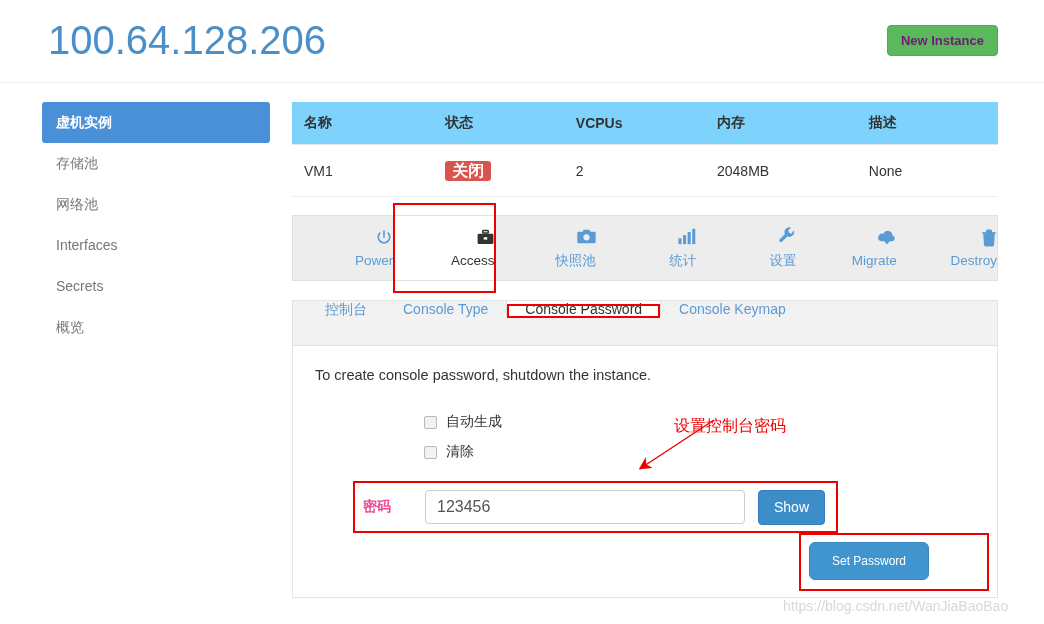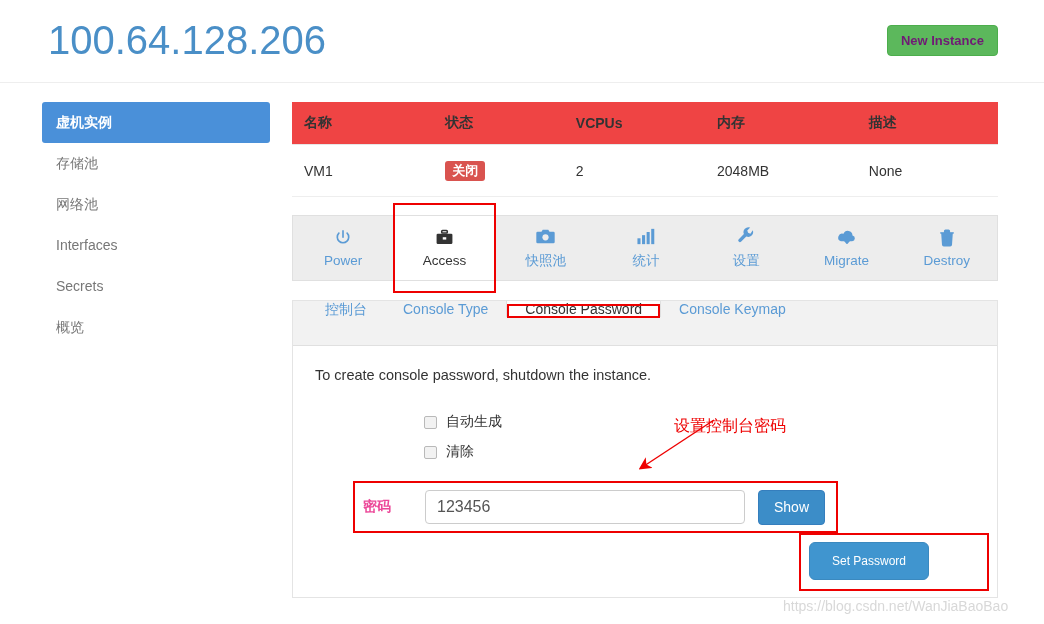--- a/index.html
+++ b/index.html
@@ -37,42 +37,42 @@
     cursor: pointer; border-radius: 3px;
   }
   .side-item.active {
     background: #4a90d9; color: #ffffff; font-weight: bold;
   }
 
   
   .vm-table { position: absolute; left: 292px; top: 102px; width: 706px; }
   .vm-table table { width: 100%; border-collapse: collapse; }
   .vm-table th {
-    background: #ef4444; text-align: left; font-size: 14px; color: #333;
+    background: #7dd3fc; text-align: left; font-size: 14px; color: #333;
     font-weight: bold; padding: 12px 0 12px 12px; border-bottom: 1px solid #e6e6e6;
   }
   .vm-table td {
     padding: 13px 0 13px 12px; font-size: 14px; color: #333;
     border-bottom: 1px solid #eeeeee; height: 52px; vertical-align: middle;
   }
   .col-name { width: 20%; } .col-state { width: 18.5%; }
   .col-vcpu { width: 20%; } .col-mem { width: 21.5%; } .col-desc { width: 20%; }
   .badge-off {
     display: inline-block; background: #d9534f; color: #fff;
-    font-size: 13px; font-weight: bold; border-radius: 3px;
+    font-size: 16px; font-weight: bold; border-radius: 3px;
     padding: 3px 7px 4px 7px; line-height: 13px;
   }
 
   
   .action-bar {
     position: absolute; left: 292px; top: 215px; width: 706px; height: 66px;
     background: #ededed; border: 1px solid #e0e0e0; display: flex;
   }
   .action-tab {
-    flex: 1; display: flex; flex-direction: column; align-items: center;
+    flex: 1; display: flex; flex-direction: column; align-items: flex-end;
     justify-content: center; gap: 6px; cursor: pointer;
     color: #5b9bd5; font-size: 13.5px; position: relative;
   }
   .action-tab .ic { height: 19px; display: flex; align-items: center; }
   .action-tab.active {
     background: #ffffff; color: #333333;
     border-left: 1px solid #e0e0e0; border-right: 1px solid #e0e0e0;
   }
   .action-tab.active .ic svg { fill: #3a3a3a; stroke: #3a3a3a; }
   .action-tab .ic svg { fill: #5b9bd5; stroke: #5b9bd5; }

